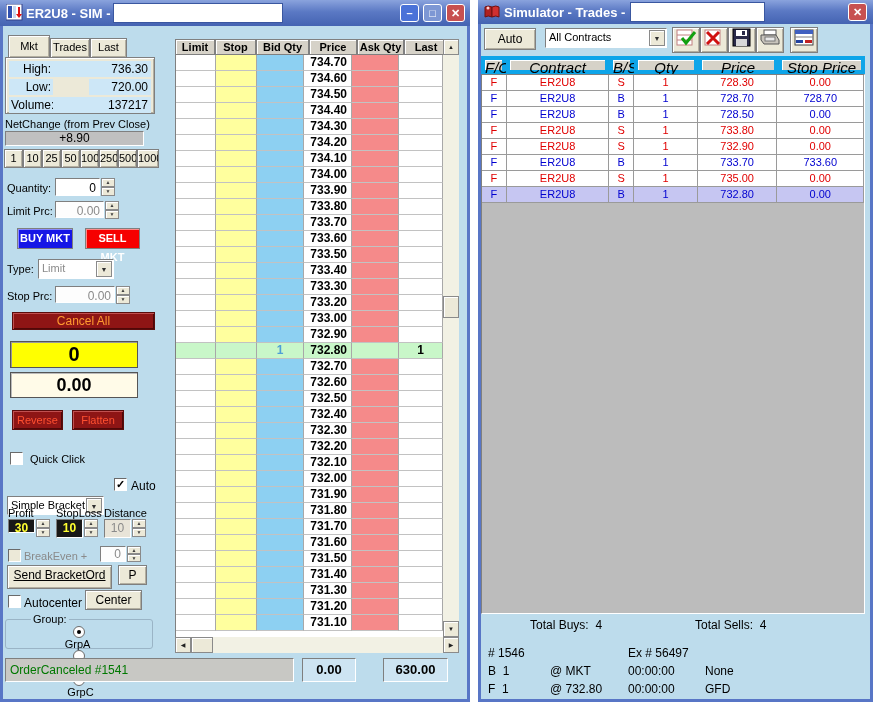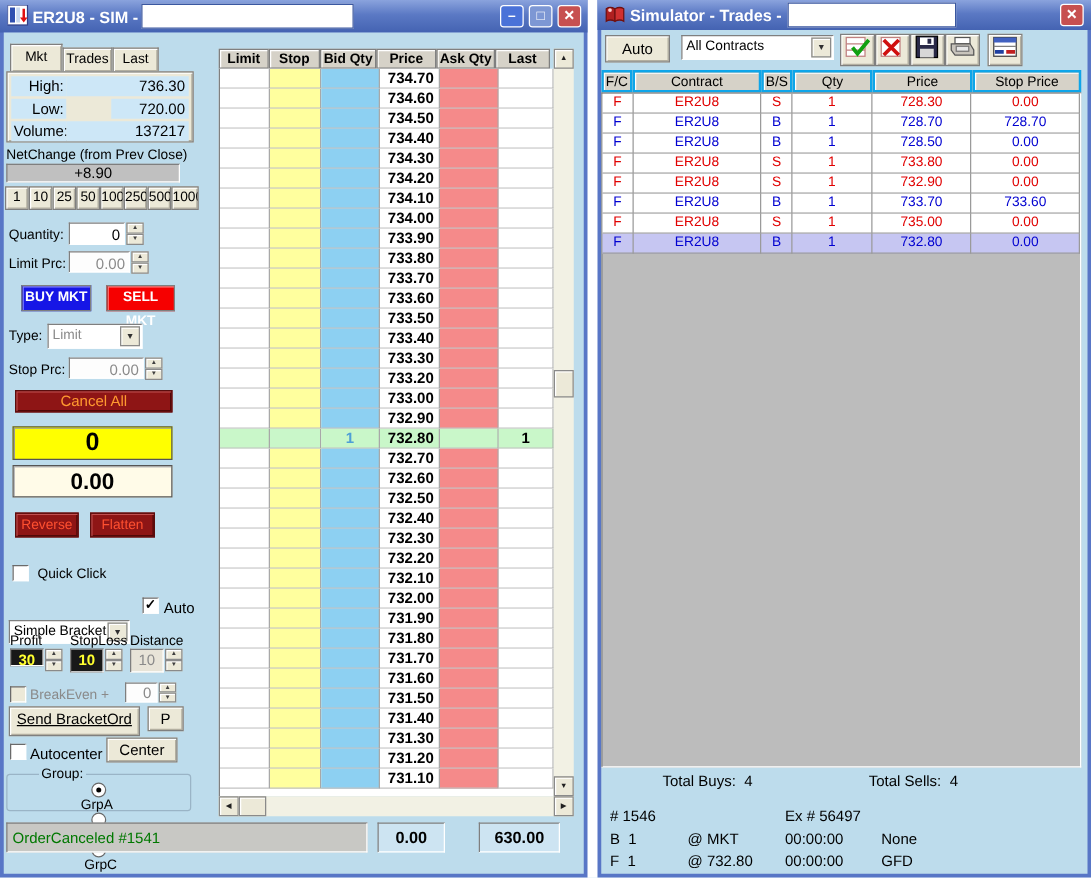--- a/index.html
+++ b/index.html
@@ -46,22 +46,22 @@
   .lcell.bid   { width:47px; background:#8dd0f2; text-align:center; color:#4e9fd6; }
   .lcell.price { width:48px; background:#fff; text-align:right; padding-right:4px; }
   .lcell.ask   { width:47px; background:#f58a8a; text-align:center; }
   .lcell.last  { width:44px; background:#fff; text-align:center; }
   .lrow.current .lcell { background:#c9f7c9; }
   .sbar { background:#f2f1e4; }
   .sbtn { position:absolute; background:#ece9d8; border:1px solid #8a8a8a;
     box-shadow:inset 1px 1px 0 #fff; font-size:6px; text-align:center; color:#202020; }
   
   .thead { position:absolute; display:flex; }
-  .thcell { background:#d6d2c8; border:2px solid #0ea5e9; box-shadow:inset 1px 1px 0 #fff;
-    font-size:11px; text-align:center; line-height:16px; }
+  .thcell { background:#d6d2c8; border:4px solid #0ea5e9; box-shadow:inset 1px 1px 0 #fff;
+    font-size:15px; text-align:center; line-height:16px;font-style:italic; }
   .trows { position:absolute; background:#bcbcbc; }
   .trow { display:flex; height:16px; background:#fff; border-bottom:1px solid #9a9a9a; }
   .trow.sell { color:#e00000; }
   .trow.buy { color:#0000d0; }
   .trow.selected { background:#c6c6f2; }
   .tcell { border-right:1px solid #9a9a9a; height:16px; font-size:11px; text-align:center; line-height:15px; overflow:hidden; }
   .redbtn { background:#8e1515; color:#ff9a30; border:1px solid #5a0d0d;
     box-shadow:inset 1px 1px 0 #c05050, inset -1px -1px 0 #500808; text-align:center; }
 </style>
 </head>
@@ -139,21 +139,21 @@
       <span class="arrow" style="line-height:16px;">▼</span>
     </div>
 
     <div class="abs lbl" style="left:4px; top:264px;">Stop Prc:</div>
     <div class="abs sunken dis" style="left:52px; top:260px; width:60px; height:17px; background:#fdfdfd; text-align:right; padding:2px 3px 0 0; font-size:12px;">0.00</div>
     <div class="abs spin" style="left:113px; top:260px;">
       <div class="sb dis">▲</div>
       <div class="sb dis">▼</div>
     </div>
 
-    <div class="abs redbtn" style="left:9px; top:286px; width:126px; height:18px; line-height:16px; font-size:12px;"><span>Cancel All</span></div>
+    <div class="abs redbtn" style="left:9px; top:286px; width:143px; height:18px; line-height:16px; font-size:12px;"><span>Cancel All</span></div>
 
     <div class="abs" style="left:7px; top:315px; width:128px; height:27px; background:#ffff00; border:1px solid #555; box-shadow:inset 1px 1px 0 #999; font-size:20px; font-weight:bold; text-align:center; line-height:25px;">0</div>
     <div class="abs" style="left:7px; top:346px; width:128px; height:26px; background:#fffbe8; border:1px solid #555; box-shadow:inset 1px 1px 0 #bbb; font-size:18px; font-weight:bold; text-align:center; line-height:24px;">0.00</div>
 
     <div class="abs redbtn" style="left:9px; top:384px; width:51px; height:20px; line-height:18px; color:#ff5030;"><span>Reverse</span></div>
     <div class="abs redbtn" style="left:69px; top:384px; width:52px; height:20px; line-height:18px; color:#ff5030;"><span>Flatten</span></div>
 
     <div class="abs check" style="left:7px; top:426px;"></div>
     <div class="abs lbl" style="left:27px; top:427px; font-size:11px;">Quick Click</div>
 
@@ -207,21 +207,21 @@
         <span class="radio"></span>
         <span class="lbl" style="margin:0 6px 0 3px;">GrpB</span>
         <span class="radio"></span>
         <span class="lbl" style="margin:0 0 0 3px;">GrpC</span>
       </div>
     </fieldset>
 
     <div class="lheader" style="left:172px; top:13px;">
       <div class="lhcell" style="width:40px; height:16px;">Limit</div>
       <div class="lhcell" style="width:41px; height:16px;">Stop</div>
-      <div class="lhcell" style="width:45px; height:16px;">Bid Qty</div>
+      <div class="lhcell" style="width:53px; height:16px;">Bid Qty</div>
       <div class="lhcell" style="width:48px; height:16px;">Price</div>
       <div class="lhcell" style="width:47px; height:16px;">Ask Qty</div>
       <div class="lhcell" style="width:44px; height:16px;">Last</div>
     </div>
 
     <div class="lrows" style="left:172px; top:29px; width:268px; height:582px; border-left:1px solid #808080;">
         <div class="lrow">
           <div class="lcell limit"></div>
           <div class="lcell stop"></div>
           <div class="lcell bid"></div>

